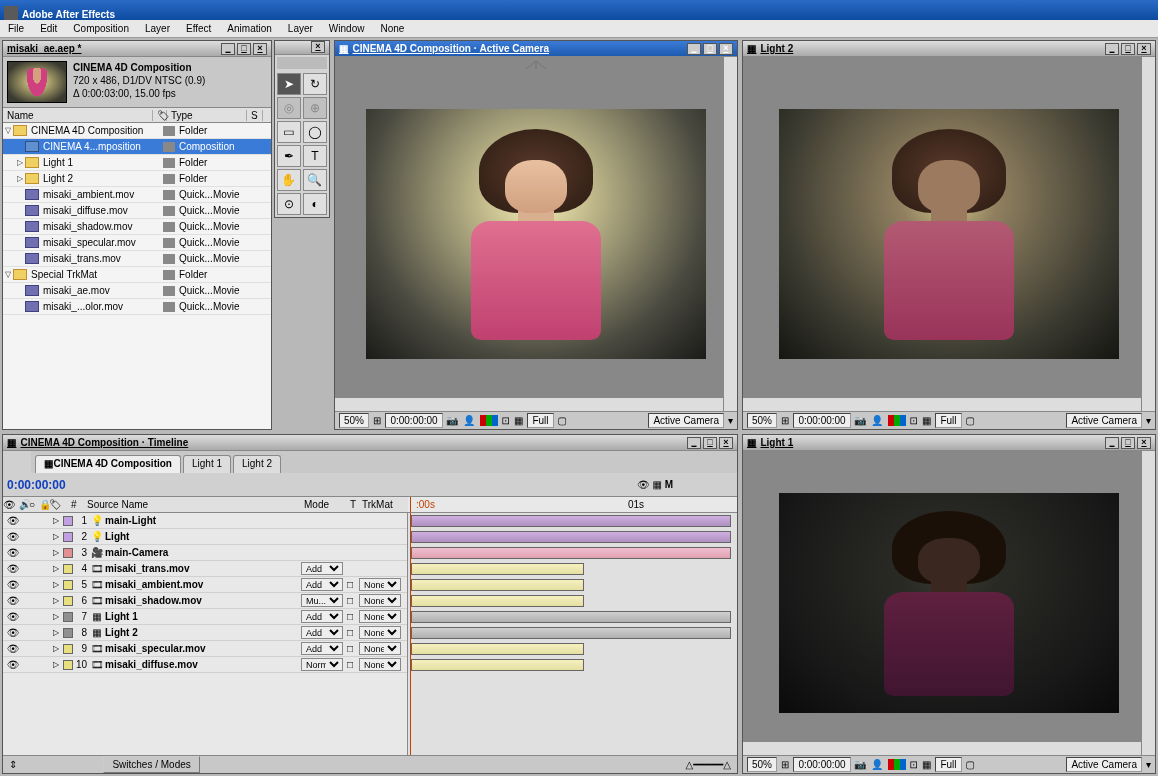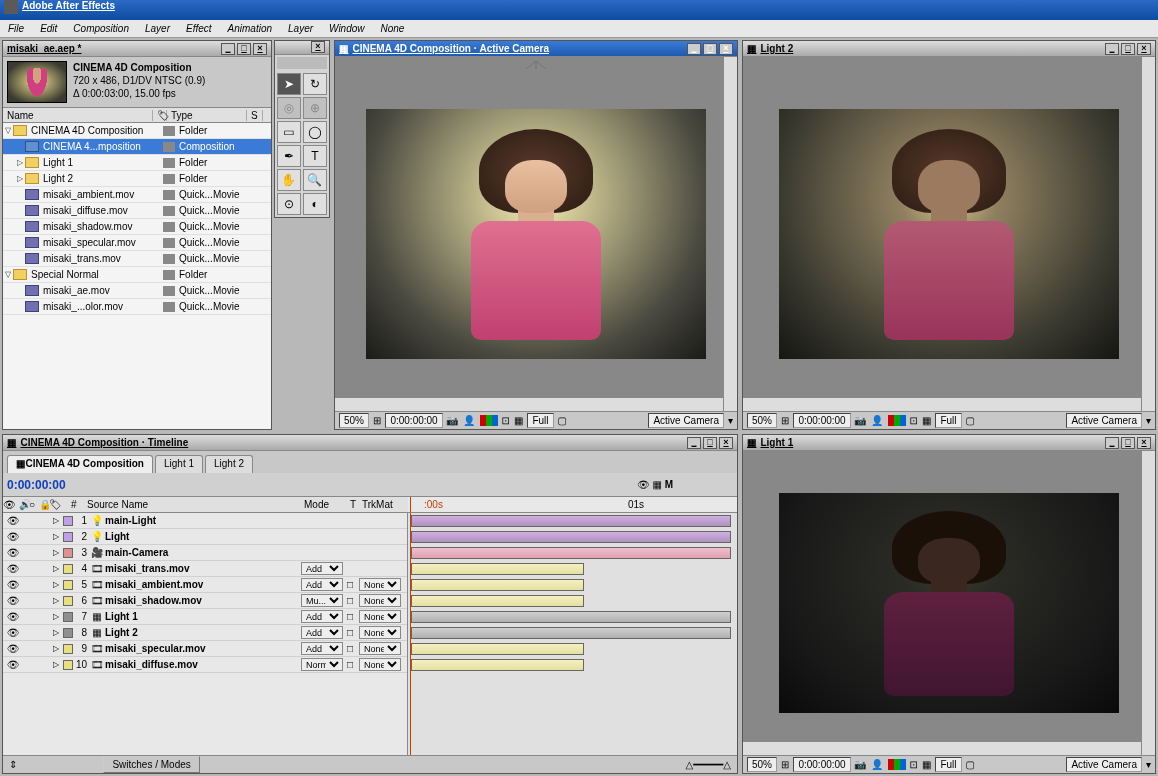--- a/index.html
+++ b/index.html
@@ -1,20 +1,20 @@
 <!DOCTYPE html>
 <html><head>
 <meta charset="utf-8">
 <style>
 * { margin: 0; padding: 0; box-sizing: border-box; font-family: Tahoma, Arial, sans-serif; font-size: 10px; }
 body { background: #b8b8b8; width: 1158px; height: 776px; overflow: hidden; }
-.titlebar { background: linear-gradient(to bottom, #2a6bc7, #0d4ba0); color: white; height: 20px; display: flex; align-items: flex-start; padding: 0 4px; font-weight: bold; font-size: 11px; text-decoration: underline; }
+.titlebar { background: linear-gradient(to bottom, #2a6bc7, #0d4ba0); color: white; height: 20px; display: flex; align-items: flex-end; padding: 0 4px; font-weight: bold; font-size: 11px; }
 .titlebar .icon { width: 14px; height: 14px; background: #5a5a5a; margin-right: 4px; display: inline-block; }
 .menubar { background: #e8e8e8; height: 18px; display: flex; align-items: center; border-bottom: 1px solid #999; }
-.menubar span { padding: 0 8px; cursor: default; font-style: italic; }
+.menubar span { padding: 0 8px; cursor: default; }
 .panel { position: absolute; background: #d0d0d0; border: 1px solid #555; display: flex; flex-direction: column; }
 .panel-titlebar { background: linear-gradient(to bottom, #ddd, #aaa); height: 16px; display: flex; align-items: center; padding: 0 4px; border-bottom: 1px solid #888; font-weight: bold; text-decoration: underline; }
 .panel-titlebar.active { background: linear-gradient(to bottom, #3a7bd7, #1d5bb0); color: white; }
 .winbtns { margin-left: auto; display: flex; gap: 2px; }
 .winbtn { width: 14px; height: 12px; background: #ccc; border: 1px solid #555; text-align: center; line-height: 8px; font-size: 9px; cursor: pointer; }
 .tab { background: #ddd; border: 1px solid #888; border-bottom: none; padding: 2px 8px; display: inline-block; border-radius: 3px 3px 0 0; }
 .tab.active { background: #eee; font-weight: bold; }
 .project-panel { left: 2px; top: 40px; width: 270px; height: 390px; }
 .comp-info { display: flex; padding: 4px; gap: 6px; background: #c8c8c8; }
 .thumb { width: 60px; height: 42px; background: radial-gradient(ellipse at center, #f0e090 0%, #3a3a30 80%); border: 1px solid #000; position: relative; }
@@ -60,21 +60,21 @@
 .dark .face, .dark .neck { background: #3a2820; }
 .dark .hair { background: #1a1008; }
 .dark .torso { background: linear-gradient(#602040, #401530); }
 .med .face, .med .neck { background: #b89070; filter: brightness(0.85); }
 .med .torso { filter: brightness(0.8); }
 .viewer-footer { height: 18px; background: #c8c8c8; border-top: 1px solid #888; display: flex; align-items: center; padding: 0 4px; gap: 4px; font-size: 9px; }
 .viewer-footer .field { border: 1px inset #999; padding: 1px 4px; background: #eee; }
 .rgb { display: flex; gap: 0; }
 .rgb span { width: 6px; height: 11px; display: inline-block; }
 .timeline-panel { left: 2px; top: 434px; width: 736px; height: 340px; }
-.tl-tabs { background: #c8c8c8; padding: 4px 4px 0 4px; height: 22px; display: flex; gap: 2px; }
+.tl-tabs { background: #c8c8c8; padding: 4px 4px 0 4px; height: 22px; display: flex; gap: 2px; margin-left: 28px; }
 .tl-header { display: flex; align-items: center; background: #d0d0d0; padding: 2px 4px; border-bottom: 1px solid #888; height: 24px; gap: 6px; }
 .timecode { color: #1040c0; font-weight: bold; font-size: 12px; }
 .tl-cols { display: flex; background: #e0e0e0; border-bottom: 1px solid #888; height: 16px; align-items: center; }
 .tl-body { flex: 1; display: flex; background: #e8e8e8; overflow: hidden; }
 .tl-left { width: 405px; border-right: 1px solid #888; }
 .tl-right { flex: 1; position: relative; background: #e0e0e0; }
 .tl-row { display: flex; align-items: center; height: 16px; border-bottom: 1px solid #d0d0d0; padding: 0 2px; }
 .tl-row .eye { width: 16px; text-align: center; }
 .tl-row .sw { width: 10px; }
 .tl-row .tri { width: 10px; font-size: 8px; text-align: center; }
@@ -207,21 +207,21 @@
         <span class="indent"></span>
         <span class="tri"></span>
         <span class="icon-mov"></span>
         <span class="name">misaki_trans.mov</span>
         <span class="type-sw"></span>
         <span class="type">Quick...Movie</span>
       </div>
       <div class="tree-row">
         <span class="tri">▽</span>
         <span class="icon-folder"></span>
-        <span class="name">Special Normal</span>
+        <span class="name">Special TrkMat</span>
         <span class="type-sw"></span>
         <span class="type">Folder</span>
       </div>
       <div class="tree-row">
         <span class="indent"></span>
         <span class="tri"></span>
         <span class="icon-mov"></span>
         <span class="name">misaki_ae.mov</span>
         <span class="type-sw"></span>
         <span class="type">Quick...Movie</span>
@@ -421,21 +421,21 @@
         <span style="width:10px">🔒</span>
         <span style="width:22px">🏷</span>
         <span style="width:16px">#</span>
         <span style="flex:1">Source Name</span>
         <span style="width:46px">Mode</span>
         <span style="width:12px">T</span>
         <span style="width:46px">TrkMat</span>
       </div>
     </div>
     <div style="flex:1" class="timeline-ruler">
-      <span style="position:absolute;left:16px;top:2px;color:#c04000">:00s</span>
+      <span style="position:absolute;left:8px;top:2px;color:#c04000">:00s</span>
       <span style="position:absolute;left:220px;top:2px">01s</span>
       <div style="position:absolute;left:2px;top:0;bottom:0;width:1px;background:#c04000"></div>
     </div>
   </div>
   <div class="tl-body">
     <div class="tl-left" id="tl-rows">
         <div class="tl-row">
           <span class="eye">👁</span>
           <span class="sw"></span>
           <span class="sw"></span>

